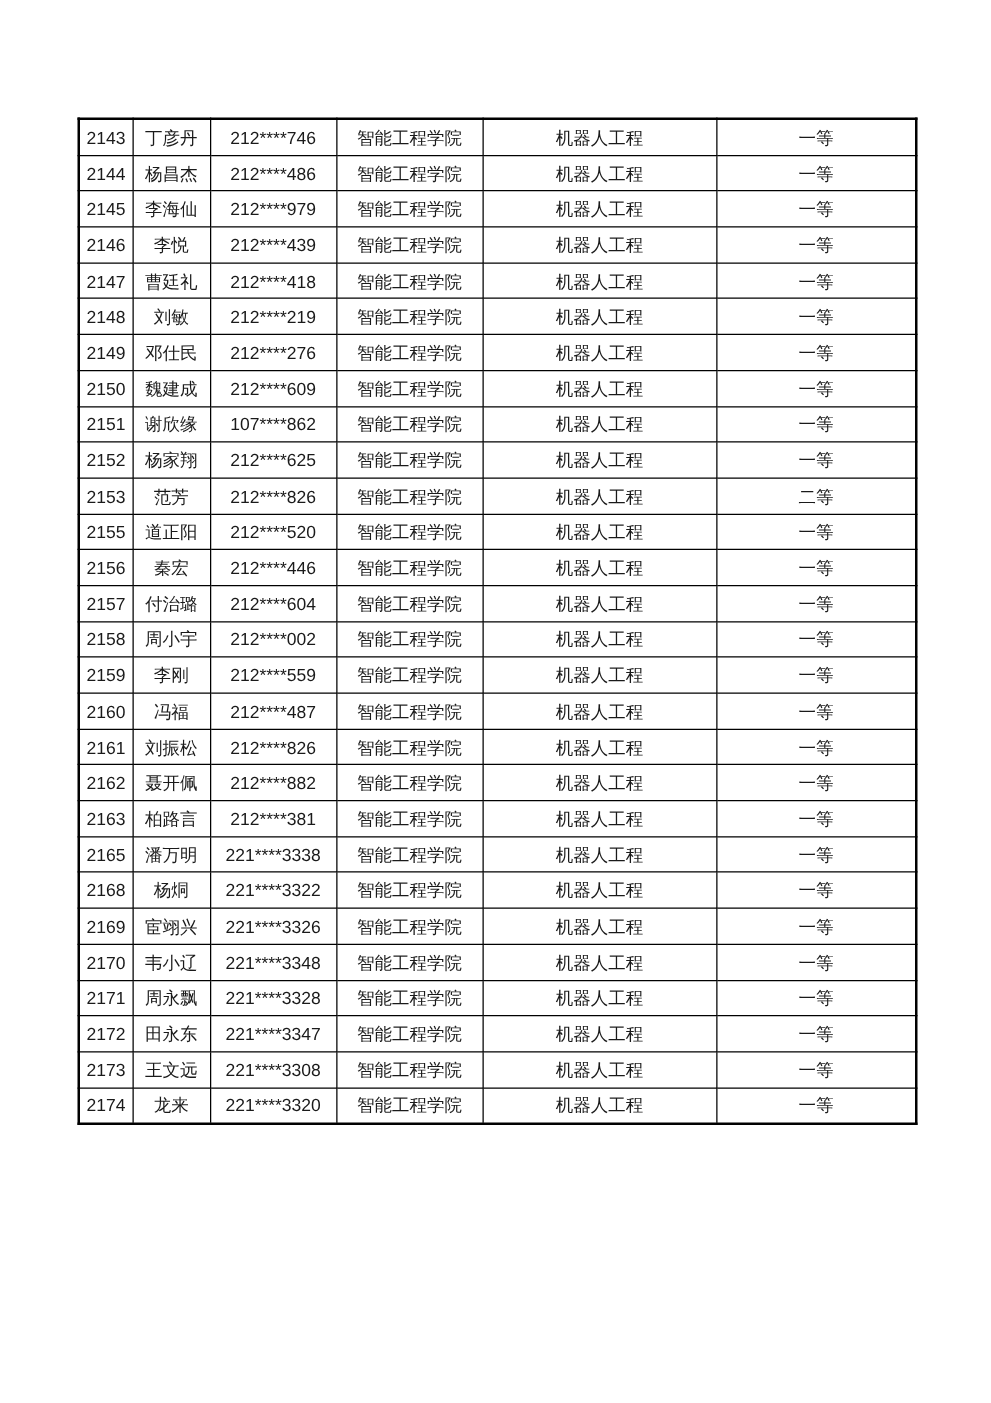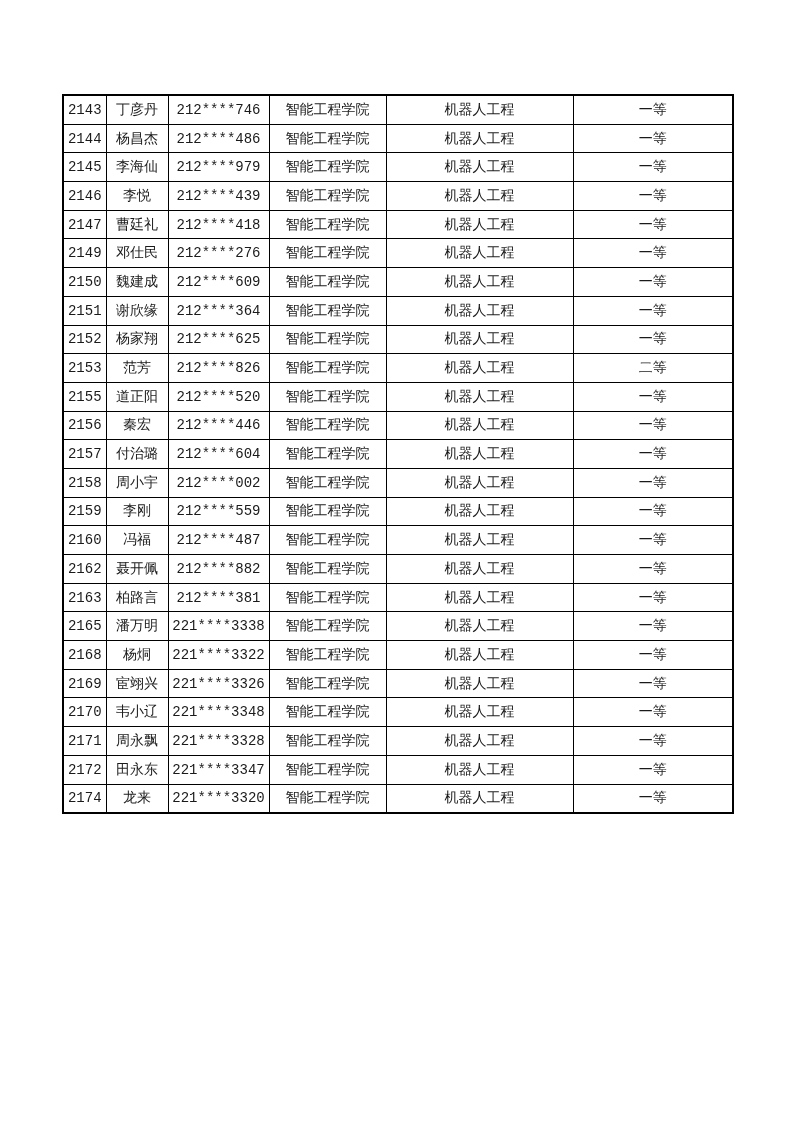--- a/index.html
+++ b/index.html
@@ -5,21 +5,21 @@
   html, body {
     margin: 0;
     padding: 0;
     background: #ffffff;
   }
   .page {
     position: relative;
     width: 761px;
     height: 1122px;
     background: #ffffff;
-    font-family: Liberation Mono, monospace;
+    font-family: Liberation Sans, sans-serif;
     color: #1a1a1a;
     overflow: hidden;
   }
   table.award-table {
     position: absolute;
     left: 62px;
     top: 94px;
     width: 670px;
     border-collapse: collapse;
     table-layout: fixed;
@@ -92,39 +92,47 @@
         </tr>
         <tr>
           <td>2147</td>
           <td>曹廷礼</td>
           <td>212****418</td>
           <td>智能工程学院</td>
           <td>机器人工程</td>
           <td>一等</td>
         </tr>
         <tr>
+          <td>2148</td>
+          <td>刘敏</td>
+          <td>212****219</td>
+          <td>智能工程学院</td>
+          <td>机器人工程</td>
+          <td>一等</td>
+        </tr>
+        <tr>
           <td>2149</td>
           <td>邓仕民</td>
           <td>212****276</td>
           <td>智能工程学院</td>
           <td>机器人工程</td>
           <td>一等</td>
         </tr>
         <tr>
           <td>2150</td>
           <td>魏建成</td>
           <td>212****609</td>
           <td>智能工程学院</td>
           <td>机器人工程</td>
           <td>一等</td>
         </tr>
         <tr>
           <td>2151</td>
           <td>谢欣缘</td>
-          <td>212****364</td>
+          <td>107****862</td>
           <td>智能工程学院</td>
           <td>机器人工程</td>
           <td>一等</td>
         </tr>
         <tr>
           <td>2152</td>
           <td>杨家翔</td>
           <td>212****625</td>
           <td>智能工程学院</td>
           <td>机器人工程</td>
@@ -180,20 +188,28 @@
         </tr>
         <tr>
           <td>2160</td>
           <td>冯福</td>
           <td>212****487</td>
           <td>智能工程学院</td>
           <td>机器人工程</td>
           <td>一等</td>
         </tr>
         <tr>
+          <td>2161</td>
+          <td>刘振松</td>
+          <td>212****826</td>
+          <td>智能工程学院</td>
+          <td>机器人工程</td>
+          <td>一等</td>
+        </tr>
+        <tr>
           <td>2162</td>
           <td>聂开佩</td>
           <td>212****882</td>
           <td>智能工程学院</td>
           <td>机器人工程</td>
           <td>一等</td>
         </tr>
         <tr>
           <td>2163</td>
           <td>柏路言</td>
@@ -239,20 +255,28 @@
           <td>周永飘</td>
           <td>221****3328</td>
           <td>智能工程学院</td>
           <td>机器人工程</td>
           <td>一等</td>
         </tr>
         <tr>
           <td>2172</td>
           <td>田永东</td>
           <td>221****3347</td>
+          <td>智能工程学院</td>
+          <td>机器人工程</td>
+          <td>一等</td>
+        </tr>
+        <tr>
+          <td>2173</td>
+          <td>王文远</td>
+          <td>221****3308</td>
           <td>智能工程学院</td>
           <td>机器人工程</td>
           <td>一等</td>
         </tr>
         <tr>
           <td>2174</td>
           <td>龙来</td>
           <td>221****3320</td>
           <td>智能工程学院</td>
           <td>机器人工程</td>

